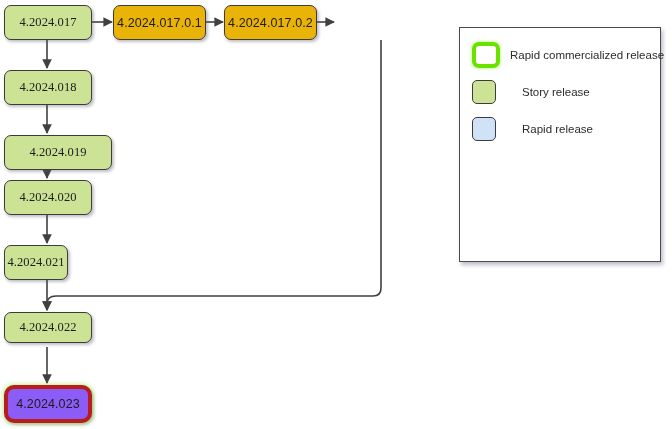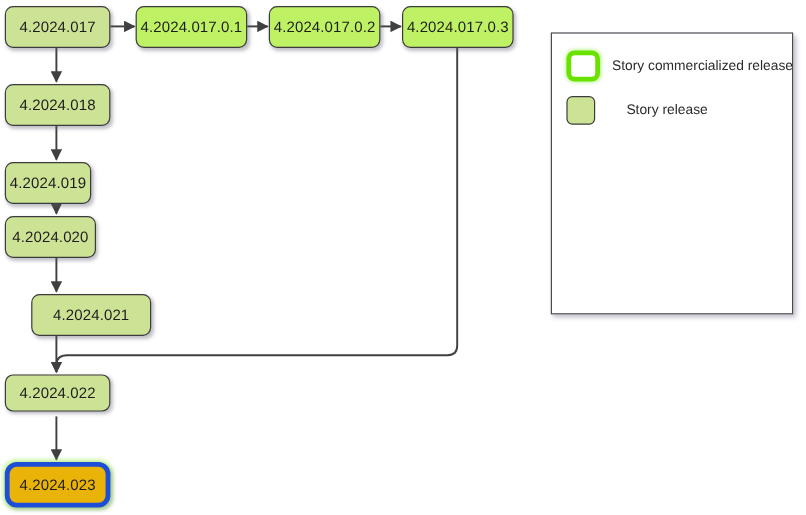--- a/index.html
+++ b/index.html
@@ -33,25 +33,25 @@
     border-radius: 7px;
     display: flex;
     align-items: center;
     justify-content: center;
     font-size: 12.5px;
     color: #1c1c1c;
     letter-spacing: 0.1px;
     white-space: nowrap;
     box-shadow: 1.5px 2px 3px rgba(90,90,110,0.38);
   }
-  .node.story  { background: #cce295; }
-  .node.rapid  { background: #bef264; }
+  .node.story  { background: #cce295; font-family: Liberation Serif, serif; }
+  .node.rapid  { background: #eab308; }
   .node.latest {
-    background: #eab308;
-    border: 4px solid #1d4ed8;
+    background: #8b5cf6;
+    border: 4px solid #b91c1c;
     border-radius: 10px;
     box-shadow: 0 0 4px 1px rgba(106,226,0,0.45), 1.5px 2px 3px rgba(90,90,110,0.35);
   }
 
   
   #legend {
     position: absolute;
     left: 459px;
     top: 27px;
     width: 202px;
@@ -117,39 +117,42 @@
       <line x1="47" y1="280" x2="47" y2="310"></line>
       <line x1="47" y1="347" x2="47" y2="383"></line>
 
       <path d="M 381 40 L 381 288 Q 381 296 373 296 L 56 296 Q 47 296 47 304 L 47 310"></path>
     </g>
   </svg>
 
   <div class="node story" style="left:4px;   top:5px;   width:88px;  height:35px;">4.2024.017</div>
   <div class="node rapid" style="left:113px; top:5px;   width:93px;  height:35px;">4.2024.017.0.1</div>
   <div class="node rapid" style="left:224px; top:5px;   width:93px;  height:35px;">4.2024.017.0.2</div>
-  <div class="node rapid" style="left:335px; top:5px;   width:93px;  height:35px;">4.2024.017.0.3</div>
 
   <div class="node story" style="left:4px; top:70px;  width:88px; height:35px;">4.2024.018</div>
-  <div class="node story" style="left:4px; top:135px; width:72px; height:35px;">4.2024.019</div>
-  <div class="node story" style="left:4px; top:180px; width:76px; height:35px;">4.2024.020</div>
-  <div class="node story" style="left:4px; top:245px; width:100px; height:35px;margin-left:22px;">4.2024.021</div>
+  <div class="node story" style="left:4px; top:135px; width:108px; height:35px;">4.2024.019</div>
+  <div class="node story" style="left:4px; top:180px; width:88px; height:35px;">4.2024.020</div>
+  <div class="node story" style="left:4px; top:245px; width:64px; height:35px;">4.2024.021</div>
   <div class="node story" style="left:4px; top:312px; width:88px; height:31px;">4.2024.022</div>
   <div class="node latest" style="left:4px; top:385px; width:88px; height:38px;">4.2024.023</div>
 
   <div id="legend">
 
     <div class="legend-row latest-row">
       <span class="swatch latest-sw"></span>
-      <span class="legend-label">Story commercialized release</span>
+      <span class="legend-label">Rapid commercialized release</span>
     </div>
 
     <div class="legend-row">
       <span class="swatch" style="background:#cce295;"></span>
       <span class="legend-label">Story release</span>
     </div>
 
 
+    <div class="legend-row">
+      <span class="swatch" style="background:#cfe2f7;"></span>
+      <span class="legend-label">Rapid release</span>
+    </div>
 
 
 
   </div>
 </div>
 
 </body></html>

